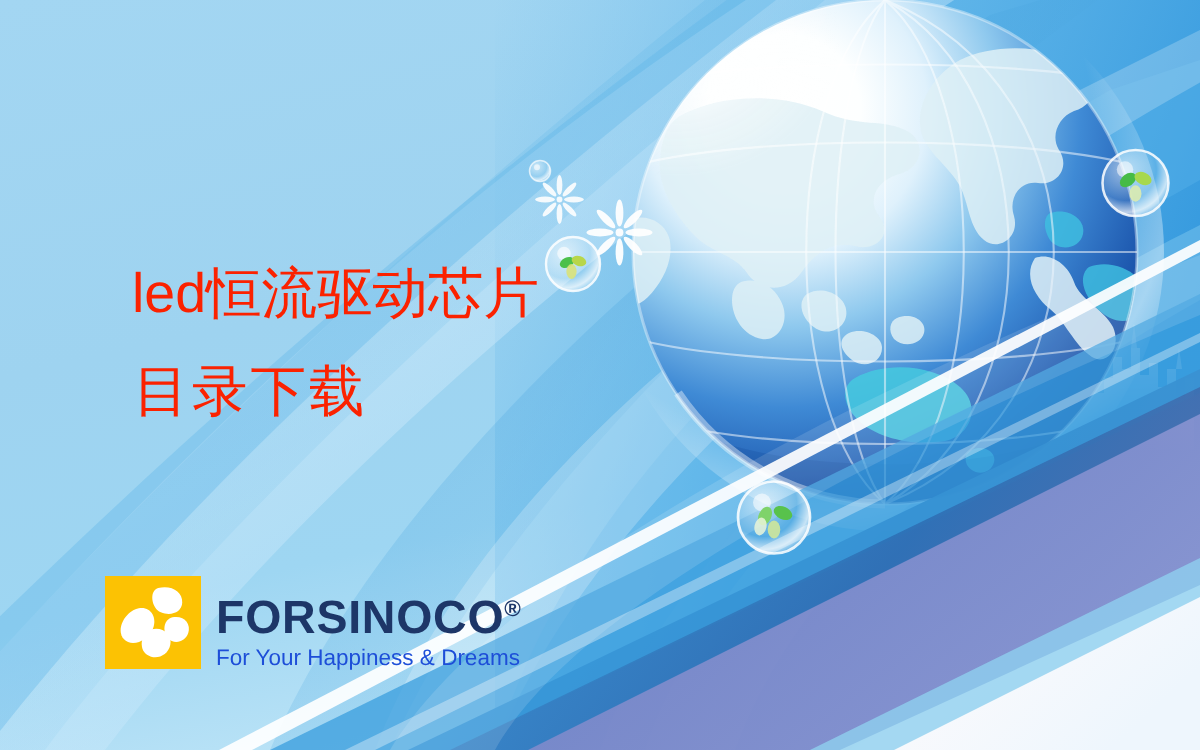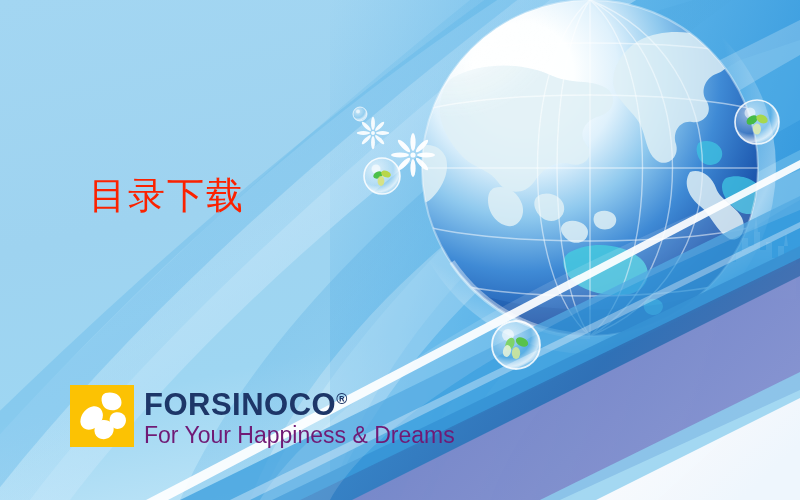--- a/index.html
+++ b/index.html
@@ -79,22 +79,22 @@
     line-height: 1;
     white-space: nowrap;
     font-family: "Liberation Sans", "DejaVu Sans", sans-serif;
   }
   .brand .reg {
     font-size: 15px;
     vertical-align: super;
     line-height: 1;
   }
   .tagline {
-    font-size: 23px;
-    color: #701a75;
+    font-size: 15px;
+    color: #1d4ed8;
     line-height: 1;
     margin-top: 4px;
     white-space: nowrap;
     font-family: "Liberation Sans", "DejaVu Sans", sans-serif;
   }
 </style>
 </head>
 <body>
 
 <div id="stage">
@@ -346,20 +346,21 @@
 
       <g transform="translate(360,114)">
         <circle cx="0" cy="0" r="7" fill="url(#bubbleGrad)"></circle>
         <circle cx="0" cy="0" r="7" fill="none" stroke="#ffffff" stroke-width="1" opacity="0.7"></circle>
         <circle cx="-2" cy="-2.5" r="2" fill="#ffffff" opacity="0.6"></circle>
       </g>
     </g>
   </svg>
 
   <div class="headline">
+    <span class="l1">led恒流驱动芯片</span>
     <span class="l2">目录下载</span>
   </div>
 
   <div class="logo-lockup">
     <div class="logo-mark">
       <svg width="64" height="62" viewBox="0 0 64 62" aria-hidden="true">
         <g fill="#ffffff">
 
           <path d="M34.5,8.5 C43,5.5 51,9 51.5,16.5 C52,23 45,26.5 38,24.5 C31.5,22.6 28.5,11 34.5,8.5 Z" transform="rotate(6 40 17)"></path>
 

